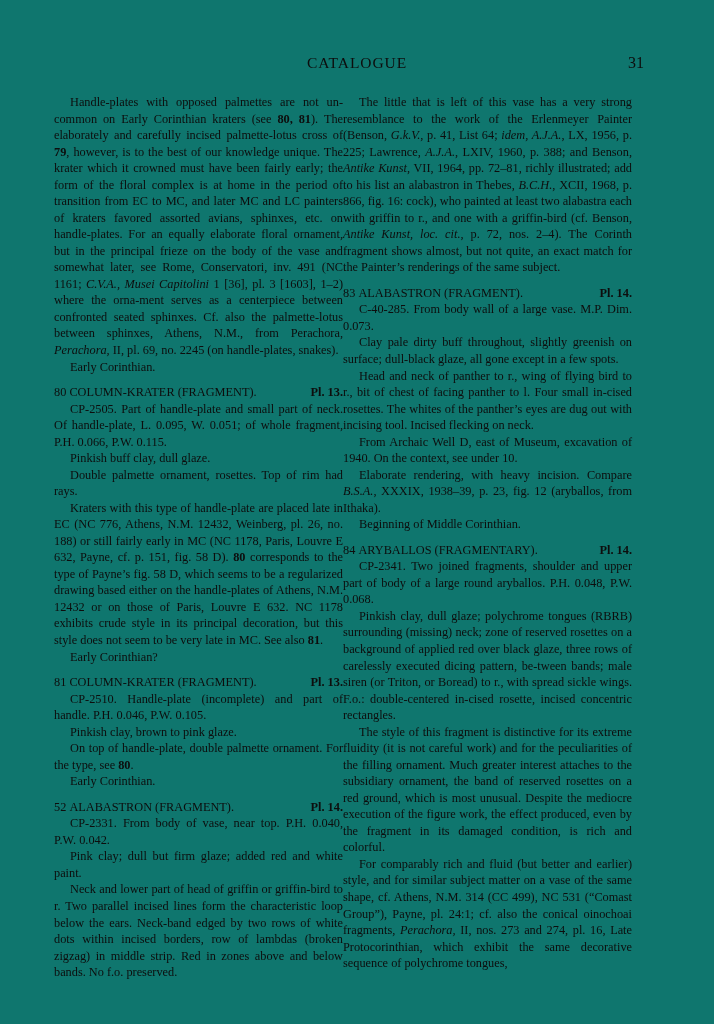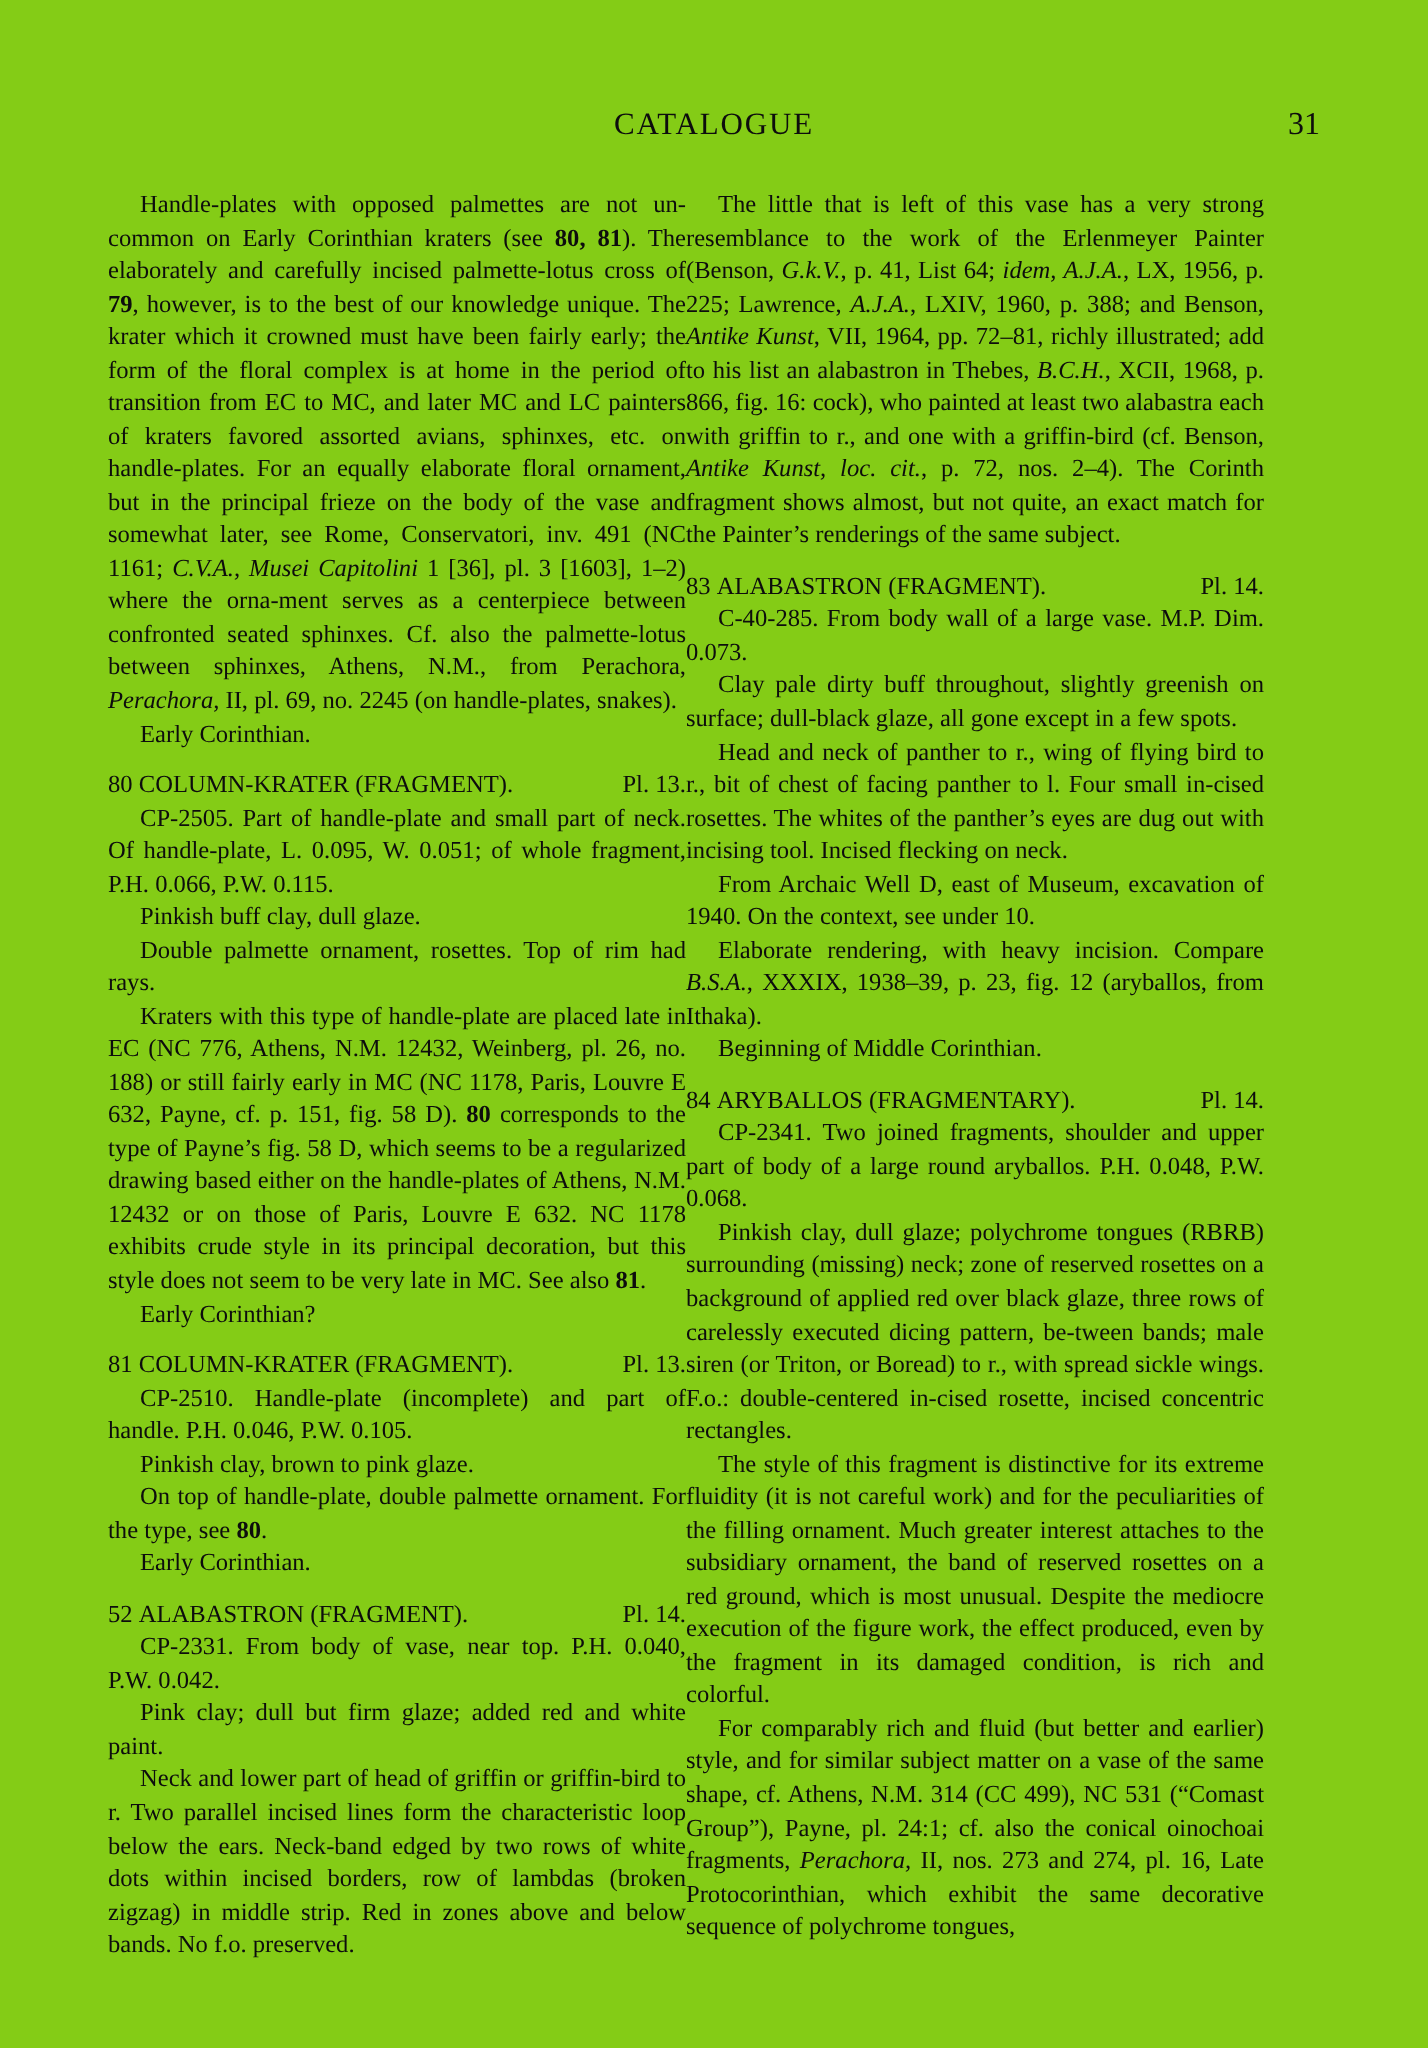--- a/index.html
+++ b/index.html
@@ -4,21 +4,21 @@
 <style>
   html, body {
     margin: 0;
     padding: 0;
     background: #ffffff;
   }
   .page {
     position: relative;
     width: 714px;
     height: 1024px;
-    background: #84cc16;
+    background: #0f766e;
     font-family: "Liberation Serif", serif;
     color: #0d0d0d;
     box-sizing: border-box;
     padding: 54px 54px 30px 54px;
     overflow: hidden;
   }
   .header {
     display: flex;
     align-items: baseline;
     justify-content: center;
@@ -27,21 +27,21 @@
     margin-bottom: 12px;
   }
   .header-title {
     font-size: 15.5px;
     letter-spacing: 0.06em;
     font-variant: small-caps;
     text-transform: uppercase;
   }
   .page-number {
     position: absolute;
-    right: 0;
+    right: 16px;
     top: 0;
     font-size: 16px;
   }
   .columns {
     display: flex;
     align-items: flex-start;
   }
   .col {
     width: 289px;
     font-size: 12.3px;
@@ -61,20 +61,21 @@
     margin-top: 9px;
     text-indent: 0;
     position: relative;
     display: block;
   }
   .entry-head .num {
     font-weight: normal;
   }
   .entry-head .plate {
     float: right;
+    font-weight: bold;
   }
   i, .ital {
     font-style: italic;
   }
   b, .bold {
     font-weight: bold;
   }
   .clearfix::after {
     content: "";
     display: block;

